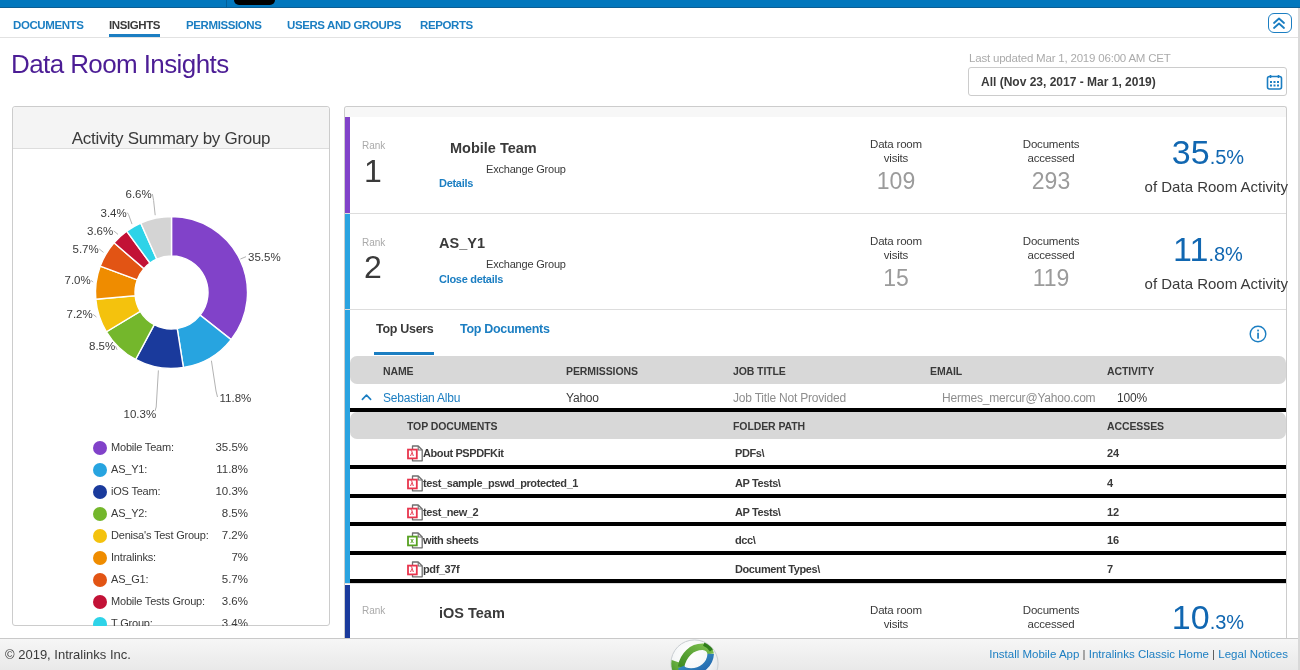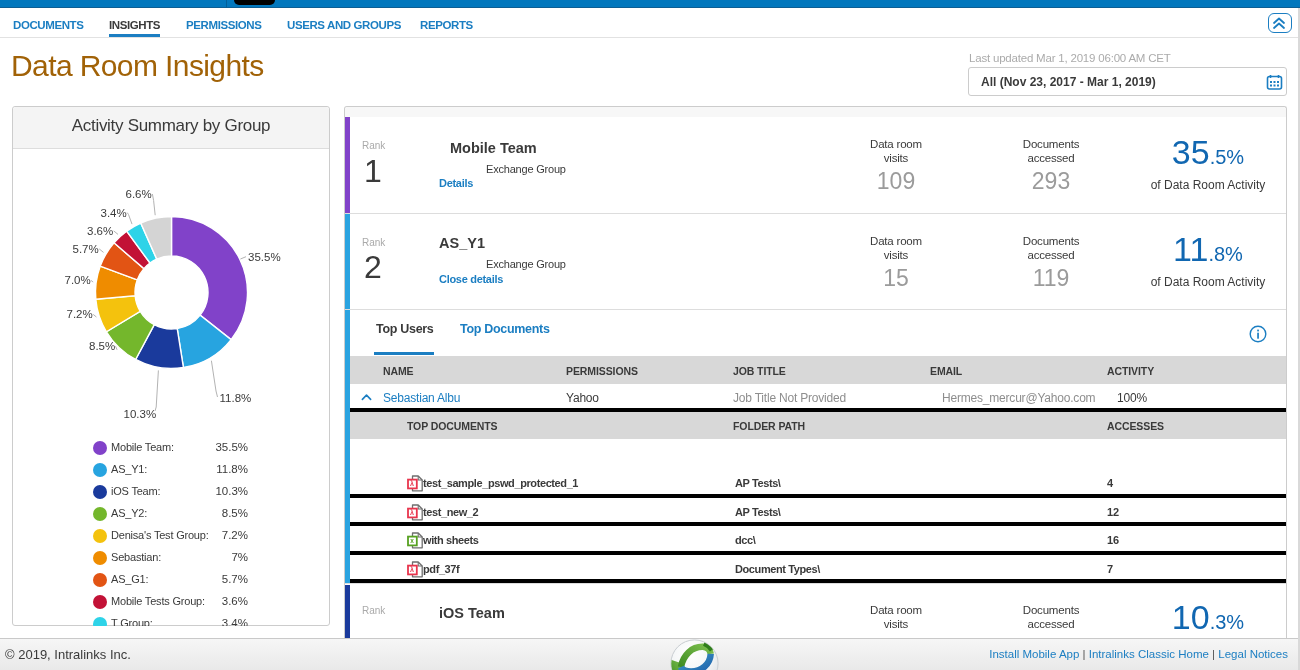--- a/index.html
+++ b/index.html
@@ -11,46 +11,46 @@
 #topbar { left:0; top:0; width:1300px; height:8px; background:#0277bd; border-bottom:1px solid #0d5e93; }
 #blackpill { left:234px; top:0; width:41px; height:5px; background:#000; border-radius:0 0 5px 5px; }
 #vline { left:226px; top:0; width:1px; height:8px; background:#025f99; }
 
 #nav { left:0; top:8px; width:1300px; height:30px; background:#fff; border-bottom:1px solid #e2e2e2; }
 .navitem { position:absolute; top:11px; font-size:11.5px; font-weight:700; color:#1b7ec2; letter-spacing:-0.4px; }
 .navitem.active { color:#3a3a3a; }
 #insights-ul { left:109px; top:34px; width:51px; height:3px; background:#1b7ec2; }
 #collapsebtn { left:1268px; top:13px; width:24px; height:20px; border:1.5px solid #1b7ec2; border-radius:6px; background:#fff; }
 
-#h1 { left:11px; top:49px; font-size:30px; letter-spacing:-0.6px; font-weight:400; color:#a16207; }
+#h1 { left:11px; top:49px; font-size:26px; letter-spacing:-0.6px; font-weight:400; color:#4c1d95; }
 #lastupd { left:969px; top:52px; font-size:11.5px; letter-spacing:-0.2px; color:#ababab; }
 #datebox { left:968px; top:67px; width:319px; height:29px; border:1px solid #ccc; border-radius:3px; background:#fff; }
 #datebox span { position:absolute; left:12px; top:7px; font-size:12px; font-weight:700; color:#3a3a3a; }
 
 #lpanel { left:12px; top:106px; width:318px; height:520px; background:#fff; border:1px solid #ccc; border-radius:3px; }
 #lphead { left:0; top:0; width:316px; height:42px; background:#f4f4f4; border-bottom:1px solid #ddd; border-radius:3px 3px 0 0; text-align:center; }
-#lphead div { margin-top:9px; font-size:17px; letter-spacing:-0.3px; color:#3a3a3a; }
+#lphead div { margin-top:22px; font-size:17px; letter-spacing:-0.3px; color:#3a3a3a; }
 #rpanel { left:344px; top:106px; width:943px; height:564px; background:#fff; border:1px solid #ccc; border-bottom:none; border-radius:3px 3px 0 0; }
 
 .bar { position:absolute; left:0; width:5px; }
 .ranklbl { position:absolute; left:17px; font-size:10px; color:#aaa; }
 .ranknum { position:absolute; font-size:32px; color:#3a3a3a; }
 .gname { position:absolute; left:94px; font-size:14.5px; font-weight:700; color:#3a3a3a; }
 .gtype { position:absolute; left:94px; font-size:11px; letter-spacing:-0.2px; color:#3a3a3a;padding-left:47px; }
 .glink { position:absolute; left:94px; font-size:11px; letter-spacing:-0.3px; font-weight:700; color:#1b7ec2; }
 .stat { position:absolute; width:120px; text-align:center; font-size:11.5px; letter-spacing:-0.2px; color:#3a3a3a; line-height:14px; }
 .statnum { position:absolute; width:120px; text-align:center; font-size:23px; color:#9b9b9b; }
 .bignum { position:absolute; width:160px; text-align:center; color:#1167b1; }
 .bignum b { font-size:34px; font-weight:400; }
 .bignum span { font-size:20px; font-weight:400; }
-.bigsub { position:absolute; width:160px; text-align:center; font-size:12px; color:#3a3a3a; }
+.bigsub { position:absolute; width:160px; text-align:right; font-size:15px; color:#3a3a3a; }
 .rowline { position:absolute; left:0; width:941px; height:1px; background:#ddd; }
 
 .tab { position:absolute; font-size:12.5px; letter-spacing:-0.3px; font-weight:700; }
-.thead { position:absolute; left:5px; width:936px; background:#d8d8d8; font-size:10.5px; letter-spacing:-0.1px; font-weight:700; color:#3a3a3a; }
+.thead { position:absolute; left:5px; width:936px; background:#d8d8d8; font-size:10.5px; letter-spacing:-0.1px; font-weight:700; color:#3a3a3a;border-radius:7px; }
 .thead span, .trow span { position:absolute; }
 .trow { position:absolute; left:5px; width:936px; background:#fff; border-bottom:4px solid #000000; font-size:12px; letter-spacing:-0.2px; }
 .dicon { position:absolute; left:57px; top:6px; }
 .dname { position:absolute; left:73px; top:8px; font-size:11px; letter-spacing:-0.4px; font-weight:700; color:#3a3a3a; }
 .dpath { position:absolute; left:385px; top:8px; font-size:11px; letter-spacing:-0.4px; font-weight:700; color:#3a3a3a; }
 .dacc { position:absolute; left:757px; top:8px; font-size:11px; font-weight:700; color:#3a3a3a; }
 .lrow { position:absolute; left:0; width:316px; height:20px; }
 .dot { position:absolute; left:80px; top:3px; width:14px; height:14px; border-radius:50%; }
 .llab { position:absolute; left:98px; top:3px; font-size:11px; letter-spacing:-0.2px; color:#3a3a3a; }
 .lval { position:absolute; right:81px; top:3px; font-size:11.5px; color:#3a3a3a; }
@@ -160,21 +160,21 @@
         <span class="llab">AS_Y2:</span>
         <span class="lval">8.5%</span>
       </div>
     <div class="lrow" style="top:88px">
         <span class="dot" style="background:#f4c20d"></span>
         <span class="llab">Denisa's Test Group:</span>
         <span class="lval">7.2%</span>
       </div>
     <div class="lrow" style="top:110px">
         <span class="dot" style="background:#ef8c00"></span>
-        <span class="llab">Sebastian:</span>
+        <span class="llab">Intralinks:</span>
         <span class="lval">7%</span>
       </div>
     <div class="lrow" style="top:132px">
         <span class="dot" style="background:#e25414"></span>
         <span class="llab">AS_G1:</span>
         <span class="lval">5.7%</span>
       </div>
     <div class="lrow" style="top:154px">
         <span class="dot" style="background:#c21236"></span>
         <span class="llab">Mobile Tests Group:</span>
@@ -242,20 +242,31 @@
     <span style="left:33px;top:7px;color:#1b7ec2;">Sebastian Albu</span>
     <span style="left:216px;top:7px;">Yahoo</span>
     <span style="left:383px;top:7px;color:#8e8e8e;">Job Title Not Provided</span>
     <span style="left:592px;top:7px;color:#8e8e8e;">Hermes_mercur@Yahoo.com</span>
     <span style="left:767px;top:7px;font-weight:400;">100%</span>
   </div>
   <div class="thead" style="top:305px;height:27px;">
     <span style="left:57px;top:8px;">TOP DOCUMENTS</span>
     <span style="left:383px;top:8px;">FOLDER PATH</span>
     <span style="left:757px;top:8px;">ACCESSES</span>
+  </div>
+  <div class="trow docrow" style="top:332px;height:30px;">
+    <svg class="dicon" width="17" height="17" viewBox="0 0 17 17">
+        <path d="M5.5 1 H11.2 L15.2 5 V15.8 H5.5 Z" fill="#fff" stroke="#6e6e6e" stroke-width="1.3" stroke-linejoin="round"></path>
+        <path d="M11.2 1 V5 H15.2" fill="none" stroke="#6e6e6e" stroke-width="1.1"></path>
+        <rect x="1" y="4.6" width="8.8" height="8.8" fill="#fff" stroke="#e8354d" stroke-width="1.8"></rect>
+        <text x="3" y="11.4" font-size="7" fill="#e8354d" font-weight="bold">λ</text>
+      </svg>
+    <span class="dname">About PSPDFKit</span>
+      <span class="dpath">PDFs\</span>
+      <span class="dacc">24</span>
   </div>
   <div class="trow docrow" style="top:362px;height:29px;">
     <svg class="dicon" width="17" height="17" viewBox="0 0 17 17">
         <path d="M5.5 1 H11.2 L15.2 5 V15.8 H5.5 Z" fill="#fff" stroke="#6e6e6e" stroke-width="1.3" stroke-linejoin="round"></path>
         <path d="M11.2 1 V5 H15.2" fill="none" stroke="#6e6e6e" stroke-width="1.1"></path>
         <rect x="1" y="4.6" width="8.8" height="8.8" fill="#fff" stroke="#e8354d" stroke-width="1.8"></rect>
         <text x="3" y="11.4" font-size="7" fill="#e8354d" font-weight="bold">λ</text>
       </svg>
     <span class="dname">test_sample_pswd_protected_1</span>
       <span class="dpath">AP Tests\</span>

